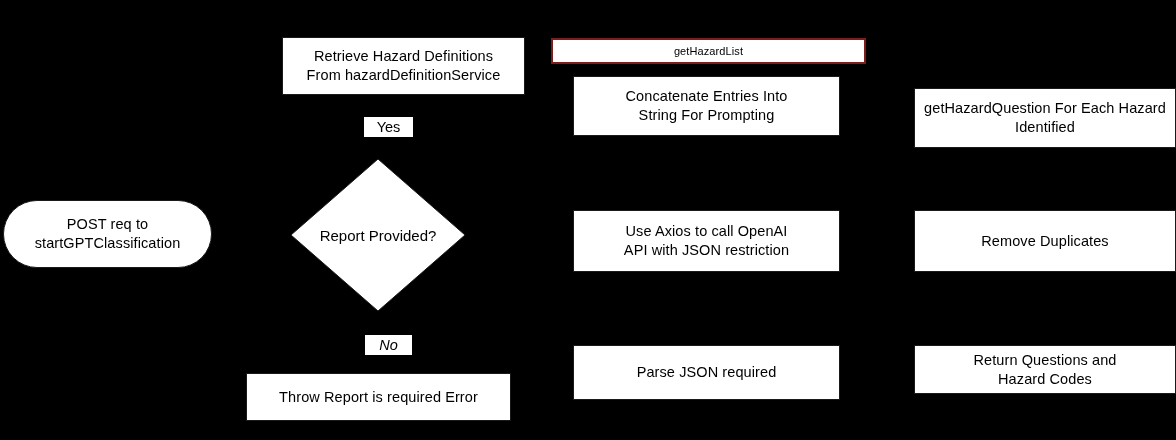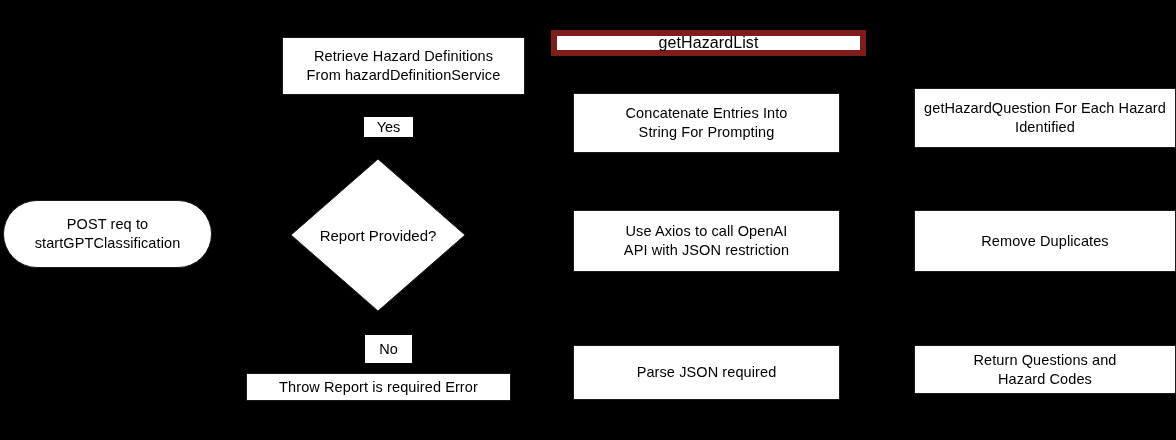--- a/index.html
+++ b/index.html
@@ -31,22 +31,23 @@
     padding: 0 6px;
   }
   .node.process {
     border: 1px solid #1a1a1a;
   }
   .node.terminator {
     border: 1px solid #1a1a1a;
     border-radius: 34px;
   }
   .node.swimlane-title {
-    border: 6px solid #7f1d1d;
-    font-size: 16px;
+    border: 2px solid #7f1d1d;
+    font-size: 11px;
+    margin-top: 8px;
   }
   
   .decision {
     position: absolute;
     display: block;
   }
   .decision svg {
     display: block;
   }
   .decision .dec-label {
@@ -99,27 +100,27 @@
 
   <div class="edge-label" style="left:364px; top:117px; width:29px; height:20px;">Yes</div>
 
   <div class="decision" style="left:290px; top:158px; width:176px; height:154px;">
     <svg width="176" height="154" viewBox="0 0 176 154">
       <polygon points="88,1 175,77 88,153 1,77" fill="#ffffff" stroke="#1a1a1a" stroke-width="1"></polygon>
     </svg>
     <div class="dec-label">Report Provided?</div>
   </div>
 
-  <div class="edge-label" style="left:365px; top:335px; width:27px; height:28px;">No</div>
+  <div class="edge-label" style="left:365px; top:335px; width:27px; height:20px;font-style:italic;">No</div>
 
-  <div class="node process" style="left:246px; top:373px; width:265px; height:28px;text-align:center;">Throw Report is required Error</div>
+  <div class="node process" style="left:246px; top:373px; width:265px; height:48px;text-align:center;">Throw Report is required Error</div>
 
   <div class="node swimlane-title" style="left:551px; top:30px; width:315px; height:26px;">getHazardList</div>
 
-  <div class="node process" style="left:573px; top:93px; width:267px; height:60px;">Concatenate Entries Into
+  <div class="node process" style="left:573px; top:76px; width:267px; height:60px;">Concatenate Entries Into
 String For Prompting</div>
 
   <div class="node process" style="left:573px; top:210px; width:267px; height:62px;">Use Axios to call OpenAI
 API with JSON restriction</div>
 
   <div class="node process" style="left:573px; top:345px; width:267px; height:55px;">Parse JSON required</div>
 
   <div class="node process" style="left:914px; top:210px; width:262px; height:62px;">Remove Duplicates</div>
 
   <div class="node process" style="left:914px; top:88px; width:262px; height:60px;">getHazardQuestion For Each Hazard

